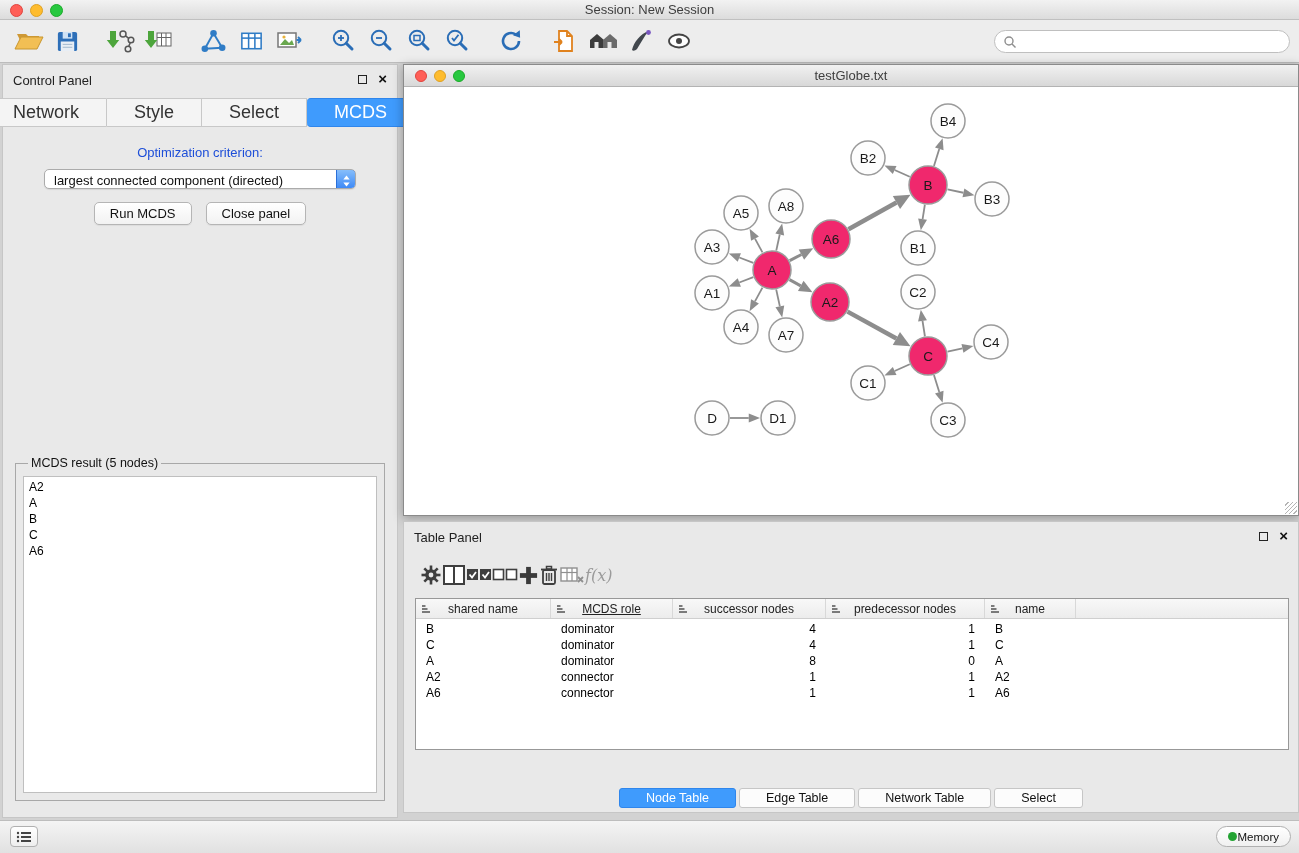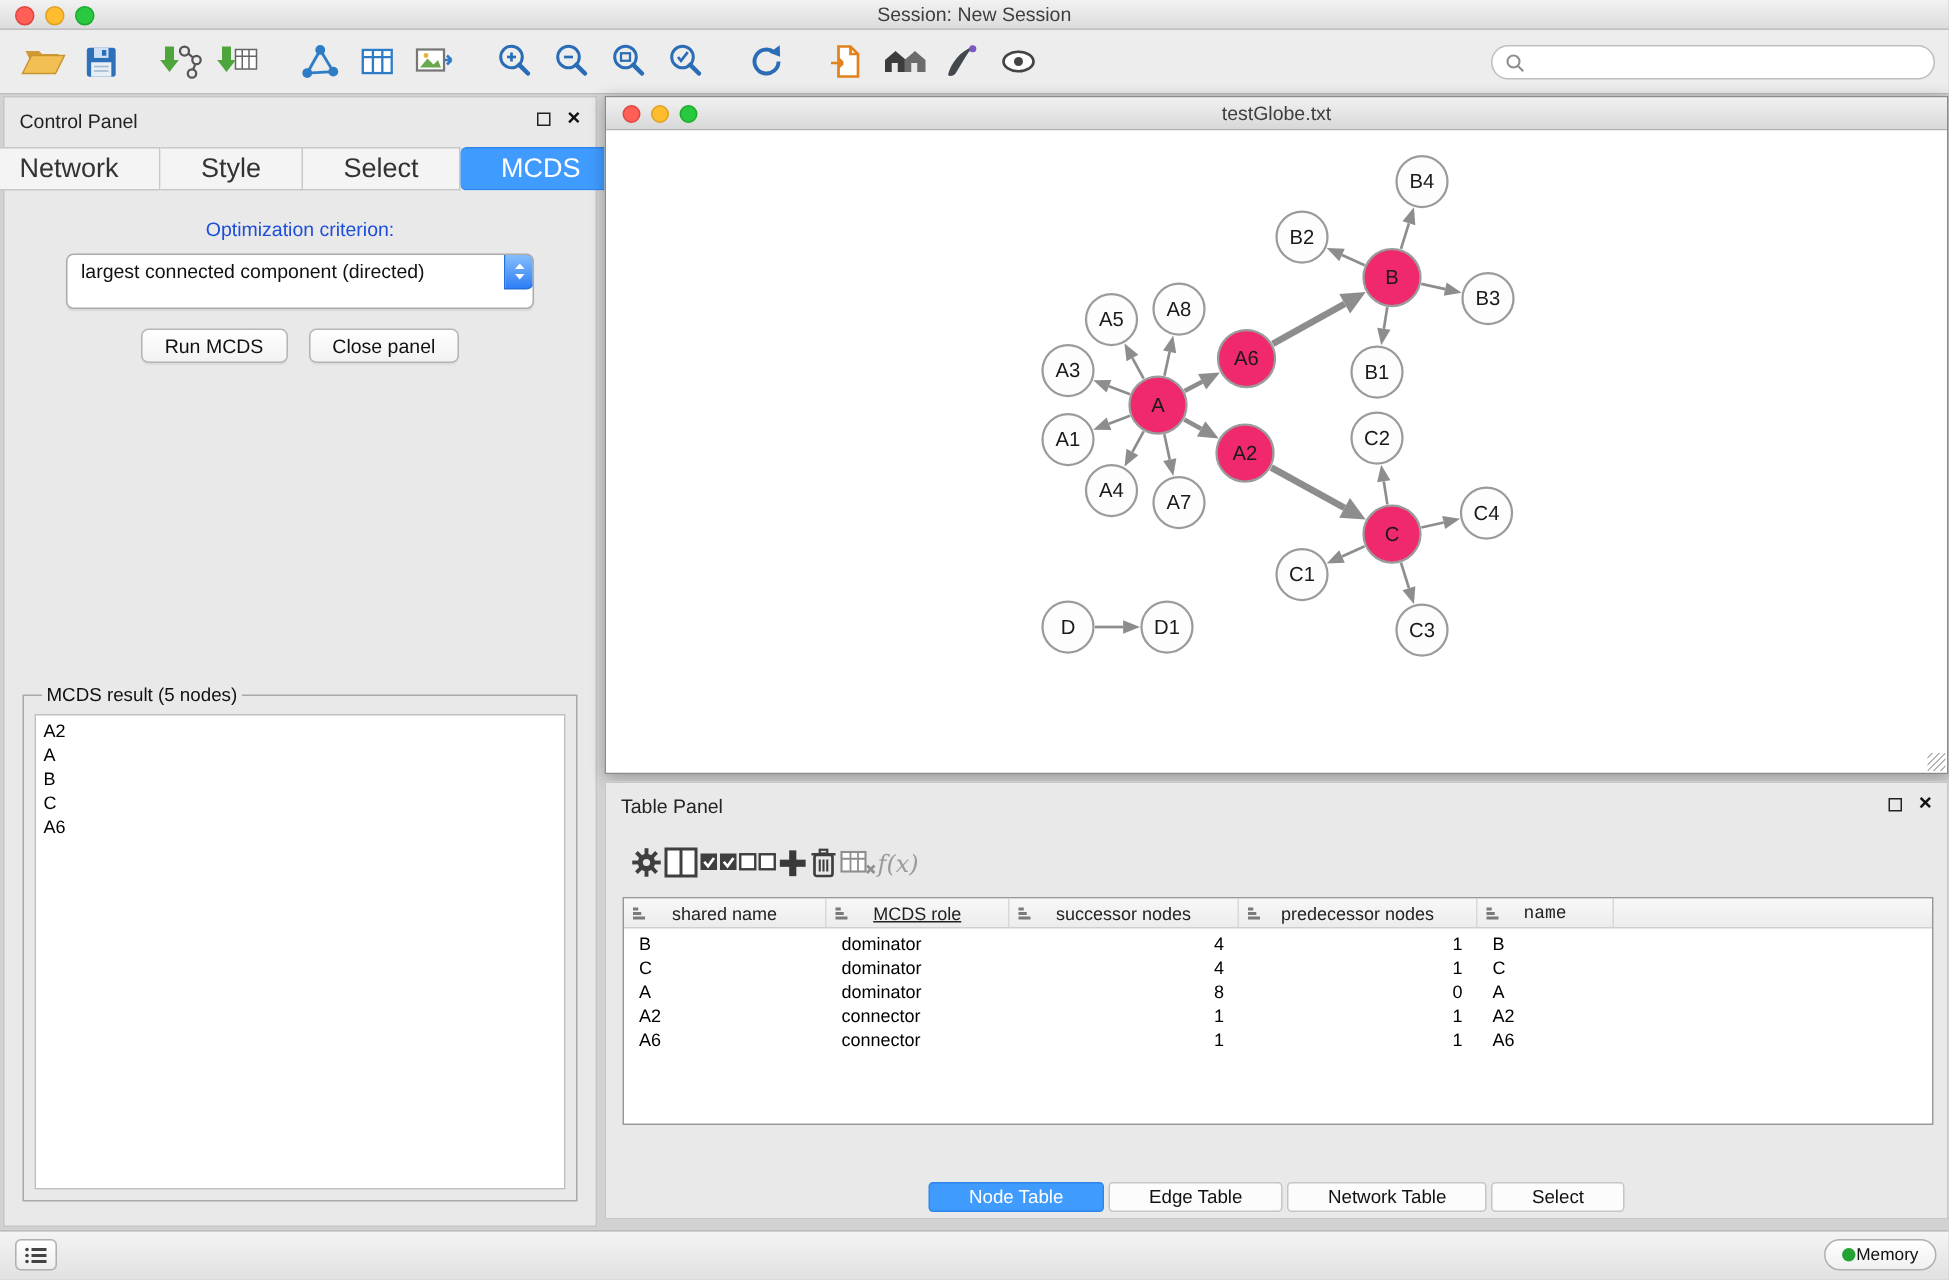--- a/index.html
+++ b/index.html
@@ -38,21 +38,21 @@
   
   .control-panel{position:absolute;left:2px;top:64px;width:396px;height:754px;
     background:#e9e9e9;border:1px solid #c6c6c6}
   .cp-tabs{display:flex;justify-content:center;margin-top:5px}
   .cp-tab{font-size:18px;padding:3px 27px;background:#f4f4f4;border:1px solid #c8c8c8;
     border-left:none;color:#333;cursor:default}
   .cp-tab:first-child{border-left:1px solid #c8c8c8;border-radius:4px 0 0 4px}
   .cp-tab:last-child{border-radius:0 4px 4px 0}
   .cp-tab.active{background:#3f9bfd;border-color:#2f86ec;color:#fff;border-radius:4px}
   .opt-label{text-align:center;font-size:13px;margin-top:18px;color:#1d4ed8}
-  .dropdown{position:relative;margin:9px auto 0;width:312px;height:37px;background:#fff;
+  .dropdown{position:relative;margin:9px auto 0;width:312px;height:20px;background:#fff;
     border:1px solid #ababab;border-radius:5px;font-size:13px;line-height:22px;
     padding:0 26px 0 9px;color:#111;box-shadow:0 1px 1px rgba(0,0,0,.08);
     white-space:nowrap;overflow:hidden}
   .dropdown-stepper{position:absolute;right:-1px;top:-1px;width:20px;height:24px;
     border-radius:0 5px 5px 0;background:linear-gradient(#86befb,#2e7ef5);
     border:1px solid #2a6fd8;display:flex;align-items:center;justify-content:center}
   .cp-buttons{display:flex;justify-content:center;gap:14px;margin-top:13px}
   .mac-btn{font-family:"Liberation Sans",sans-serif;font-size:13px;color:#111;
     background:linear-gradient(#ffffff,#f2f2f2);border:1px solid #b5b5b5;border-radius:5px;
     height:23px;padding:0 15px;box-shadow:0 1px 1px rgba(0,0,0,.06)}
@@ -545,21 +545,21 @@
           <span>successor nodes</span>
         </div>
         <div class="th" style="width: 159px;">
           <span class="sort"><svg width="10" height="10" viewBox="0 0 10 10">
               <rect x="1" y="1" width="3.5" height="2" fill="#7a7a7a"></rect>
               <rect x="1" y="4" width="5.5" height="2" fill="#7a7a7a"></rect>
               <rect x="1" y="7" width="8" height="2" fill="#7a7a7a"></rect>
             </svg></span>
           <span>predecessor nodes</span>
         </div>
-        <div class="th" style="width: 91px; font-family: Liberation Mono, monospace;">
+        <div class="th" style="width: 91px;">
           <span class="sort"><svg width="10" height="10" viewBox="0 0 10 10">
               <rect x="1" y="1" width="3.5" height="2" fill="#7a7a7a"></rect>
               <rect x="1" y="4" width="5.5" height="2" fill="#7a7a7a"></rect>
               <rect x="1" y="7" width="8" height="2" fill="#7a7a7a"></rect>
             </svg></span>
           <span>name</span>
         </div>
         <div class="th filler"></div>
       </div>
     <div id="tp-body" class="tp-body">

